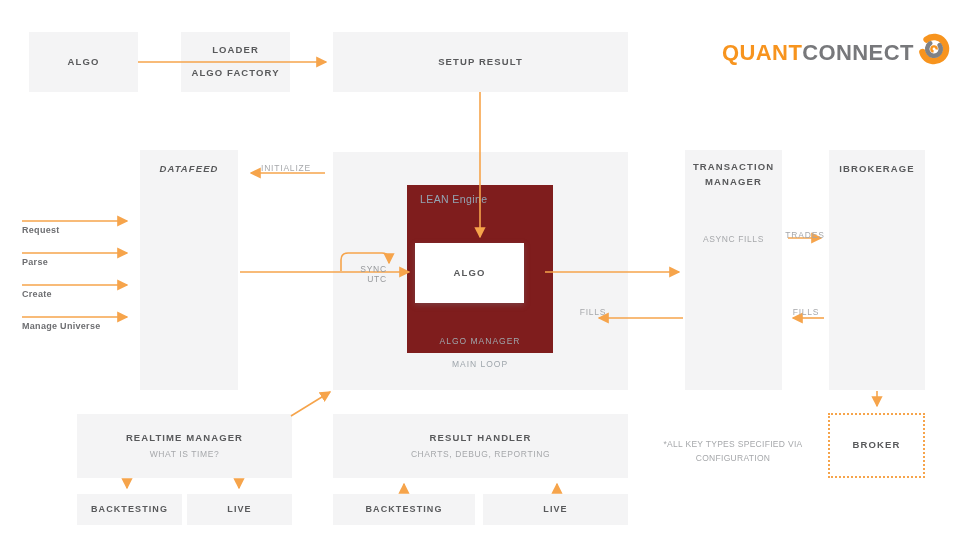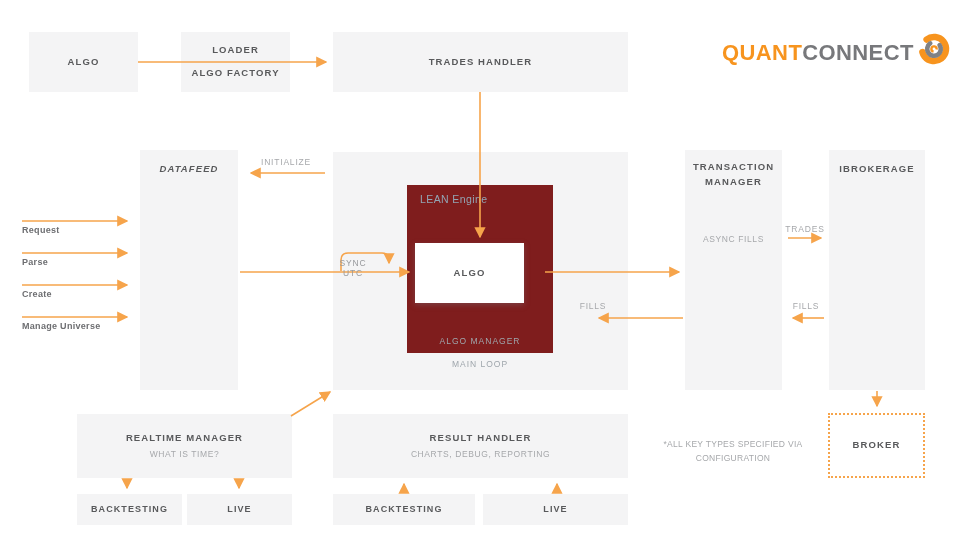--- a/index.html
+++ b/index.html
@@ -7,21 +7,21 @@
     position:relative;width:960px;height:540px;overflow:hidden;background:#ffffff;
     font-family:"Liberation Sans",sans-serif;
   }
   .box{
     position:absolute;background:#F4F4F5;display:flex;flex-direction:column;
     align-items:center;justify-content:center;box-sizing:border-box;text-align:center;
   }
   .box.top-align{justify-content:flex-start;}
   .t{font-weight:bold;font-size:9.5px;letter-spacing:1.1px;color:#58595B;line-height:1.55;}
   .s{font-size:8.5px;letter-spacing:0.6px;color:#A6A8AB;margin-top:3px;line-height:1.4;}
-  .flabel{position:absolute;font-size:8.5px;color:#A6A8AB;letter-spacing:0.8px;text-align:center;z-index:6;}
+  .flabel{position:absolute;font-size:8.5px;color:#A6A8AB;letter-spacing:0.8px;text-align:center;z-index:6;margin-top:6px;}
   .action{position:absolute;left:22px;font-weight:bold;font-size:9px;color:#6D6E71;letter-spacing:0.3px;z-index:6;}
   .arrows{position:absolute;left:0;top:0;z-index:5;pointer-events:none;}
   .lean-label{position:absolute;left:13px;top:8px;font-size:10.5px;color:#93A5B4;letter-spacing:0.4px;}
   .inner-caption{position:absolute;font-size:8.5px;color:#9FA6AC;letter-spacing:1px;text-align:center;}
   .logo{position:absolute;left:722px;top:36px;display:flex;align-items:center;z-index:6;}
   .logo-text{font-size:22px;font-weight:bold;letter-spacing:0.4px;line-height:30px;}
   .logo-orange{color:#F7941E;}
   .logo-gray{color:#77787B;}
   .footnote{position:absolute;left:658px;top:437px;width:150px;text-align:center;
     font-size:8.5px;color:#A6A8AB;letter-spacing:0.3px;line-height:1.65;z-index:6;}
@@ -39,21 +39,21 @@
   <div class="box" style="left:29px;top:32px;width:109px;height:60px;">
     <div class="t">ALGO</div>
   </div>
 
   <div class="box" style="left:181px;top:32px;width:109px;height:60px;justify-content:space-between;padding:11px 0;">
     <div class="t">LOADER</div>
     <div class="t">ALGO FACTORY</div>
   </div>
 
   <div class="box" style="left:333px;top:32px;width:295px;height:60px;">
-    <div class="t">TRADES HANDLER</div>
+    <div class="t">SETUP RESULT</div>
   </div>
 
   <div class="logo">
     <span class="logo-text logo-orange">QUANT</span>
       <span class="logo-text logo-gray">CONNECT</span>
     <svg width="34" height="34" viewBox="0 0 34 34" style="margin-left:3px;transform:translateY(-4px);">
       <circle cx="17" cy="17" r="12" fill="none" stroke="#F7941E" stroke-width="6.5" stroke-linecap="round" stroke-dasharray="61 15" transform="rotate(-128 17 17)"></circle>
       <circle cx="17" cy="17" r="6.8" fill="none" stroke="#808285" stroke-width="4.6" stroke-linecap="round" stroke-dasharray="32 11" transform="rotate(-35 17 17)"></circle>
       <circle cx="17" cy="17" r="2.6" fill="none" stroke="#F7941E" stroke-width="2.4" stroke-dasharray="12 4" transform="rotate(100 17 17)"></circle>
     </svg>
@@ -111,21 +111,21 @@
   <div class="box" style="left:483px;top:494px;width:145px;height:31px;">
     <div class="t" style="font-size:9px;">LIVE</div>
   </div>
 
   <div class="action" style="top:225px;">Request</div>
   <div class="action" style="top:257px;">Parse</div>
   <div class="action" style="top:289px;">Create</div>
   <div class="action" style="top:321px;">Manage Universe</div>
 
   <div class="flabel" style="left:255px;top:157px;width:62px;">INITIALIZE</div>
-  <div class="flabel" style="left:331px;top:258px;width:44px;color:#97999C;">SYNC UTC</div>
+  <div class="flabel" style="left:343px;top:258px;width:44px;color:#97999C;text-align:right;">SYNC UTC</div>
   <div class="flabel" style="left:783px;top:224px;width:44px;">TRADES</div>
   <div class="flabel" style="left:571px;top:301px;width:44px;">FILLS</div>
   <div class="flabel" style="left:784px;top:301px;width:44px;">FILLS</div>
 
   <svg class="arrows" width="960" height="540" viewBox="0 0 960 540">
     <defs>
       <marker id="ah" viewBox="0 0 8 8" refX="7" refY="4" markerWidth="7" markerHeight="7" orient="auto-start-reverse">
         <path d="M0,0 L8,4 L0,8 z" fill="#F6A44B"></path>
       </marker>
     </defs>

